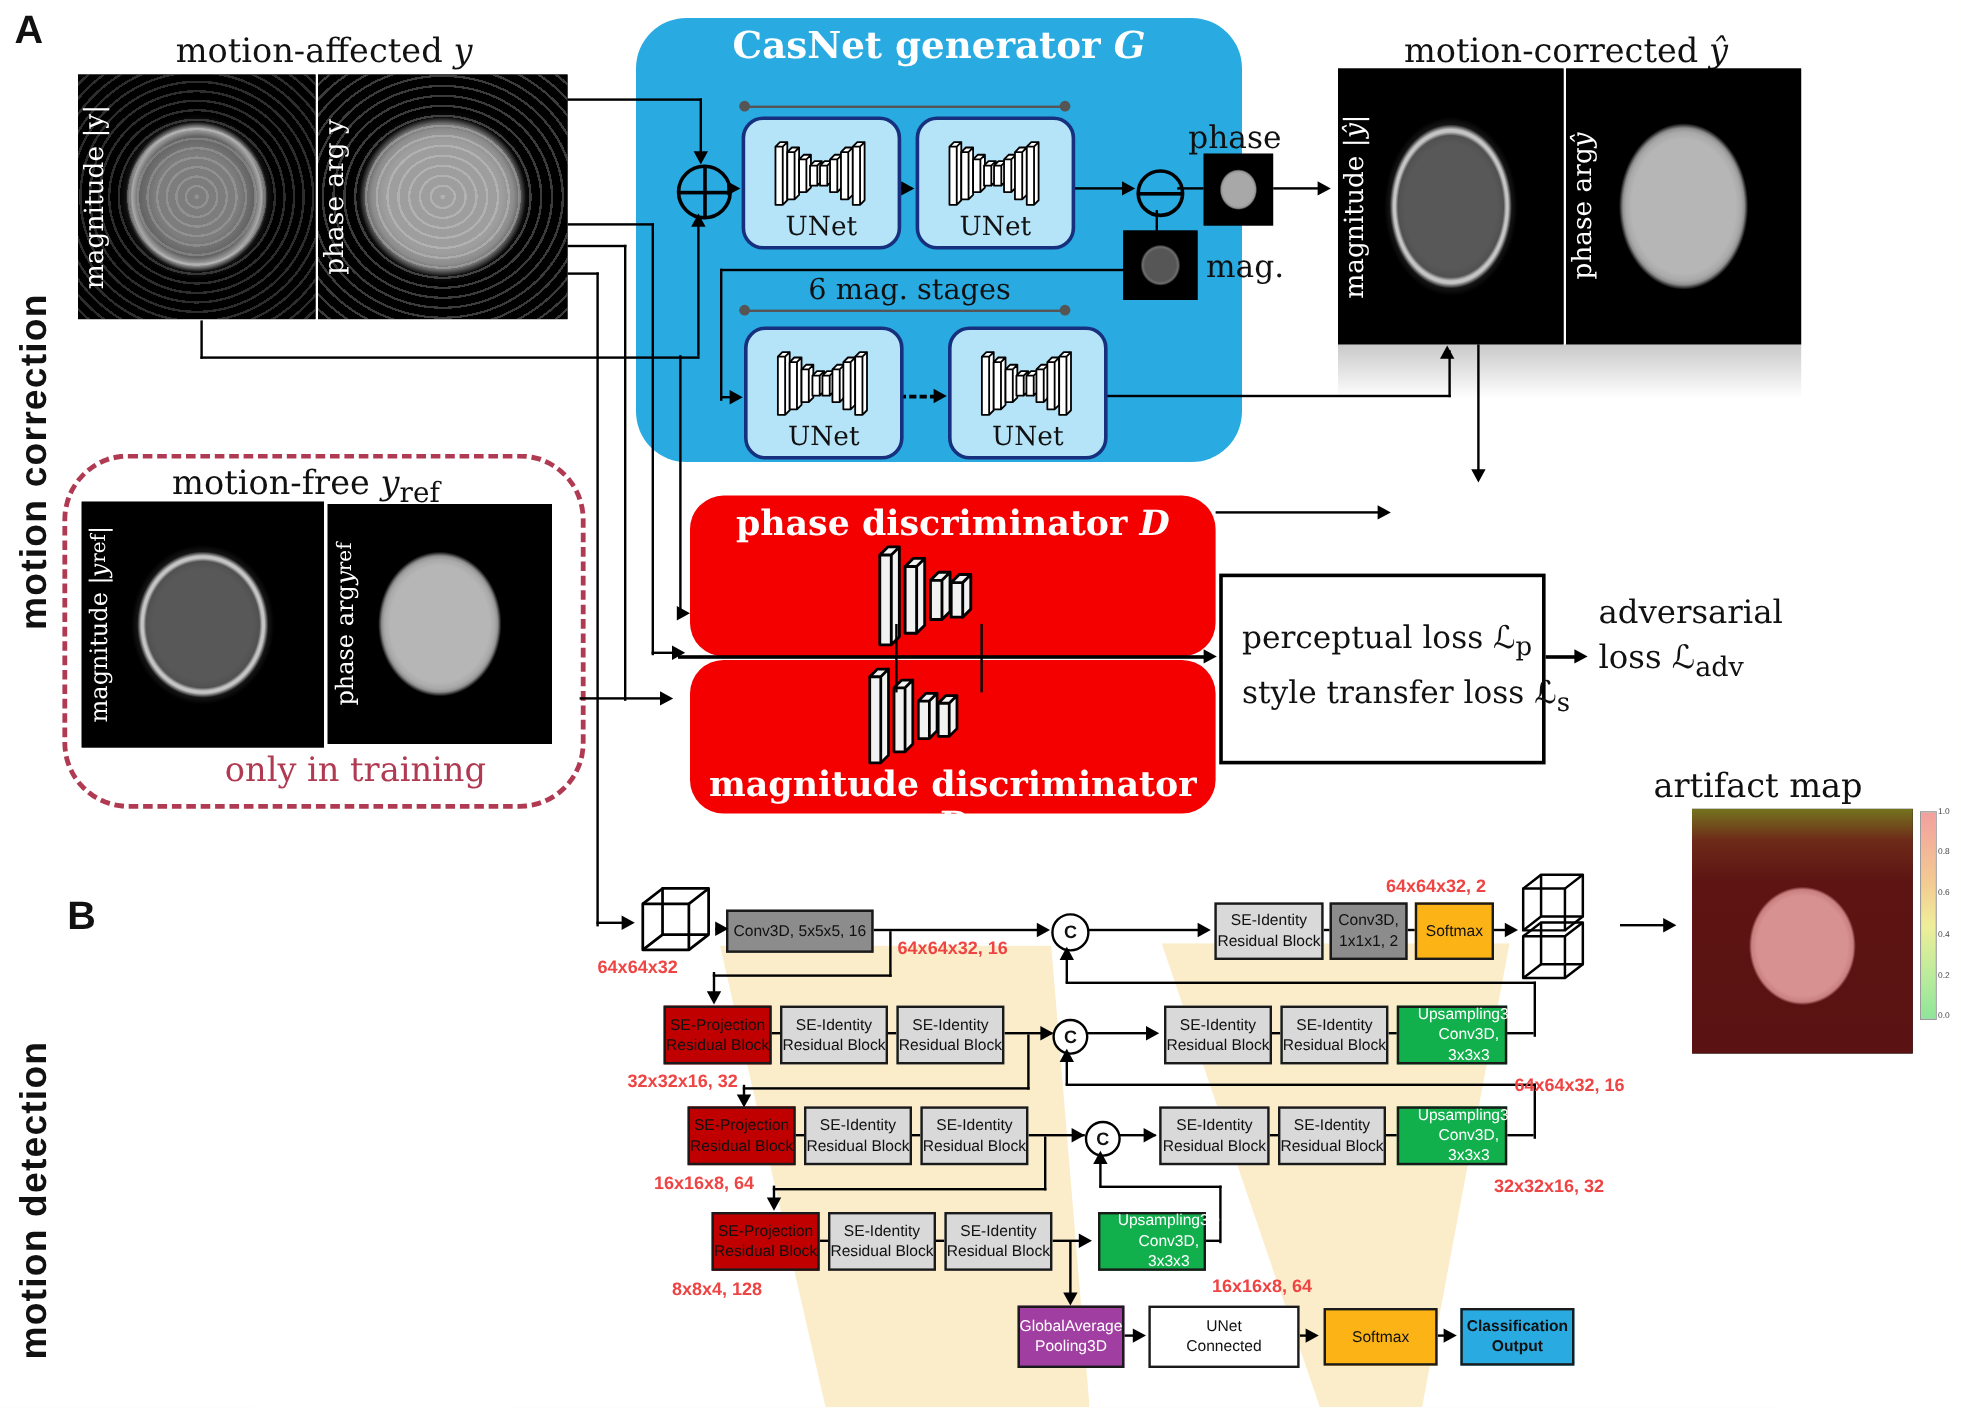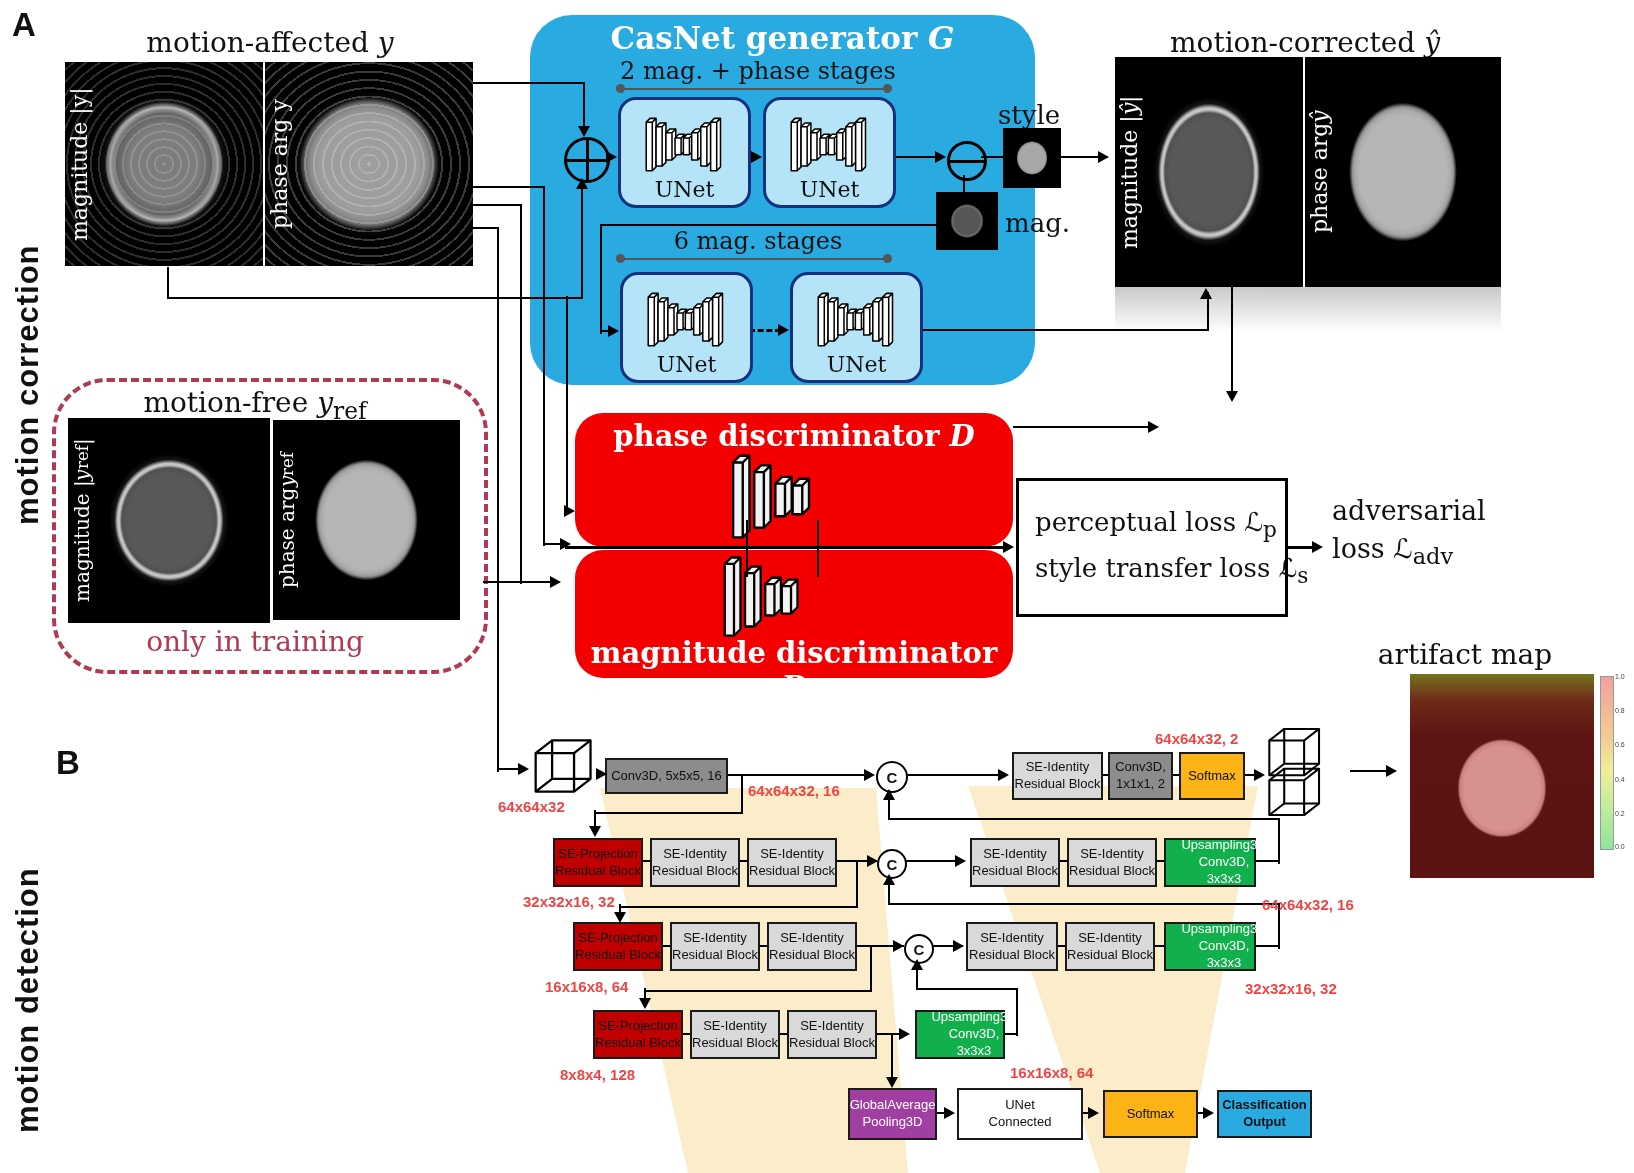--- a/index.html
+++ b/index.html
@@ -52,21 +52,21 @@
   .stageline{position:absolute;height:2px;background:#555;z-index:6;}
   .dot{position:absolute;width:9px;height:9px;border-radius:50%;background:#555;z-index:6;}
   .circ{position:absolute;border:3px solid #000;border-radius:50%;z-index:7;}
   .circ .ph{position:absolute;left:-1px;right:-1px;top:50%;height:3px;margin-top:-1.5px;background:#000;}
   .circ .pv{position:absolute;top:-1px;bottom:-1px;left:50%;width:3px;margin-left:-1.5px;background:#000;}
   
   .disc{position:absolute;left:575px;width:438px;background:#F40000;border-radius:28px;z-index:4;}
   .disc-title{position:absolute;width:100%;text-align:center;color:#fff;font-weight:bold;font-size:29px;
               font-family:"DejaVu Serif","Liberation Serif",serif;z-index:6;}
   
-  .lossbox{position:absolute;left:1016px;top:478px;width:272px;height:139px;border:3px solid #000;background:#fff;z-index:4;
+  .lossbox{position:absolute;left:1016px;top:478px;width:272px;height:159px;border:3px solid #000;background:#fff;z-index:4;
            display:flex;flex-direction:column;justify-content:center;gap:10px;padding-left:16px;box-sizing:border-box;}
   .losstext{font-size:26px;white-space:nowrap;}
   
   .trainbox{position:absolute;left:52px;top:378px;width:428px;height:288px;border:4px dashed #B03A52;border-radius:55px;z-index:2;}
   
   .cream{position:absolute;inset:0;background:#FBEDC9;z-index:0;}
   .block{position:absolute;border:2px solid #1a1a1a;display:flex;flex-direction:column;align-items:center;justify-content:center;
          text-align:center;font-size:13px;line-height:1.3;z-index:6;box-sizing:border-box;}
   .gray{background:#D9D9D9;} .dgray{background:#8C8C8C;} .redblk{background:#C00000;color:#101010;}
   .greenblk{background:#12B04D;color:#fff;padding-left:28px;} .orange{background:#FCB316;} .purple{background:#A03EA1;color:#fff;}
@@ -146,28 +146,27 @@
     </div>
   </div>
   <div class="img" style="left:273px;top:420px;width:187px;height:200px;">
     <div class="brain b-phase-clean"></div>
     <div class="vlab" style="font-size:20px;">
       <span>phase arg </span>
         <i class="sym">y</i>
         <sub>ref</sub>
     </div>
   </div>
-  <div class="abs serif" style="left:105px;top:625px;width:300px;text-align:center;font-size:28px;color:#B03A52;z-index:6;">only in training</div>
+  <div class="abs serif" style="left:105px;top:625px;width:300px;text-align:right;font-size:28px;color:#B03A52;z-index:6;">only in training</div>
 
   <div class="casnet"></div>
   <div class="abs serif" style="left:560px;top:20px;width:445px;text-align:center;font-size:31px;font-weight:bold;color:#fff;z-index:6;">
     <span>CasNet generator </span><i class="sym">G</i>
   </div>
 
-  <div class="abs serif" style="left:558px;top:57px;width:400px;text-align:center;font-size:24px;z-index:6;">2 mag. + phase stages</div>
   <div class="stageline" style="left:622px;top:88px;width:266px;"></div>
   <div class="dot" style="left:616px;top:84px;"></div>
   <div class="dot" style="left:883px;top:84px;"></div>
 
   <div class="unet" style="left:618px;top:97px;">
     <svg width="105" height="72" viewBox="0 0 105 95">
         <use href="#unet-slabs"></use>
       </svg>
     <div class="ulabel serif">UNet</div>
   </div>
@@ -197,21 +196,21 @@
   </div>
 
   <div class="circ" style="left:564px;top:137px;width:40px;height:40px;">
       <div class="ph"></div>
       <div class="pv"></div>
     </div>
   <div class="circ" style="left:947px;top:141px;width:34px;height:34px;">
       <div class="ph"></div>
     </div>
 
-  <div class="abs serif" style="left:988px;top:100px;width:82px;text-align:center;font-size:26px;z-index:6;">style</div>
+  <div class="abs serif" style="left:988px;top:100px;width:82px;text-align:center;font-size:26px;z-index:6;">phase</div>
   <div class="img" style="left:1003px;top:128px;width:58px;height:60px;">
     <div class="brain b-phase-thumb"></div>
   </div>
   <div class="img" style="left:936px;top:192px;width:62px;height:58px;">
     <div class="brain b-mag-thumb"></div>
   </div>
   <div class="abs serif" style="left:1005px;top:208px;font-size:26px;z-index:6;">mag.</div>
 
   <div class="abs title serif" style="left:1105px;top:26px;width:400px;">
     <span>motion-corrected </span><i class="sym">ŷ</i>

